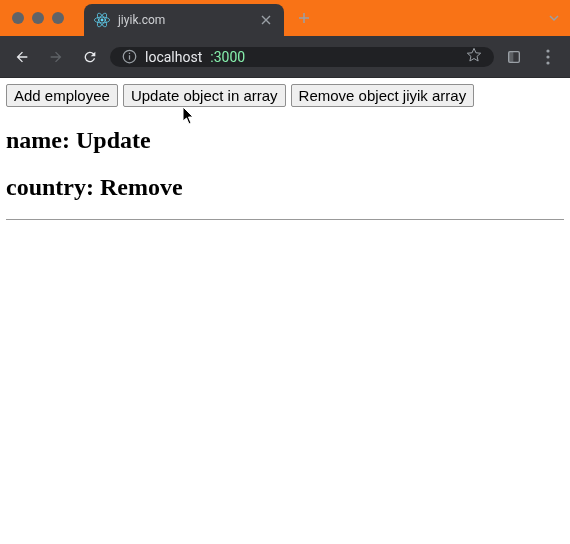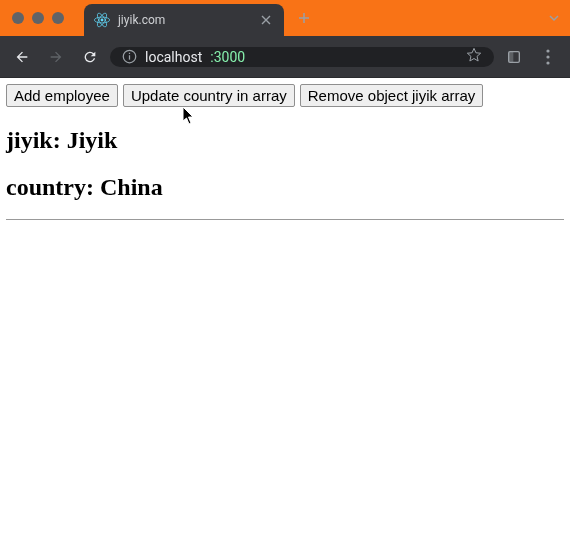--- a/index.html
+++ b/index.html
@@ -259,27 +259,27 @@
     <svg width="4" height="16" viewBox="0 0 4 16">
         <circle cx="2" cy="2" r="1.6" fill="#9aa0a6"></circle>
         <circle cx="2" cy="8" r="1.6" fill="#9aa0a6"></circle>
         <circle cx="2" cy="14" r="1.6" fill="#9aa0a6"></circle>
       </svg>
   </div>
 </div>
 
 <div class="page">
   <button>Add employee</button>
-  <button>Update country in array</button>
+  <button>Update object in array</button>
   <button>Remove object jiyik array</button>
 
   <div id="employees-container">
       <div class="emp-block">
-        <h2>jiyik: Jiyik</h2>
-        <h2>country: China</h2>
+        <h2>name: Update</h2>
+        <h2>country: Remove</h2>
         <hr>
       </div>
     </div>
 
   
   <svg class="cursor-arrow" width="14" height="20" viewBox="0 0 14 20">
     <path d="M1 1 L1 15 L4.5 12 L7 18 L9 17 L6.5 11 L11 11 Z" fill="#000" stroke="#fff" stroke-width="1"></path>
   </svg>
 </div>
 

